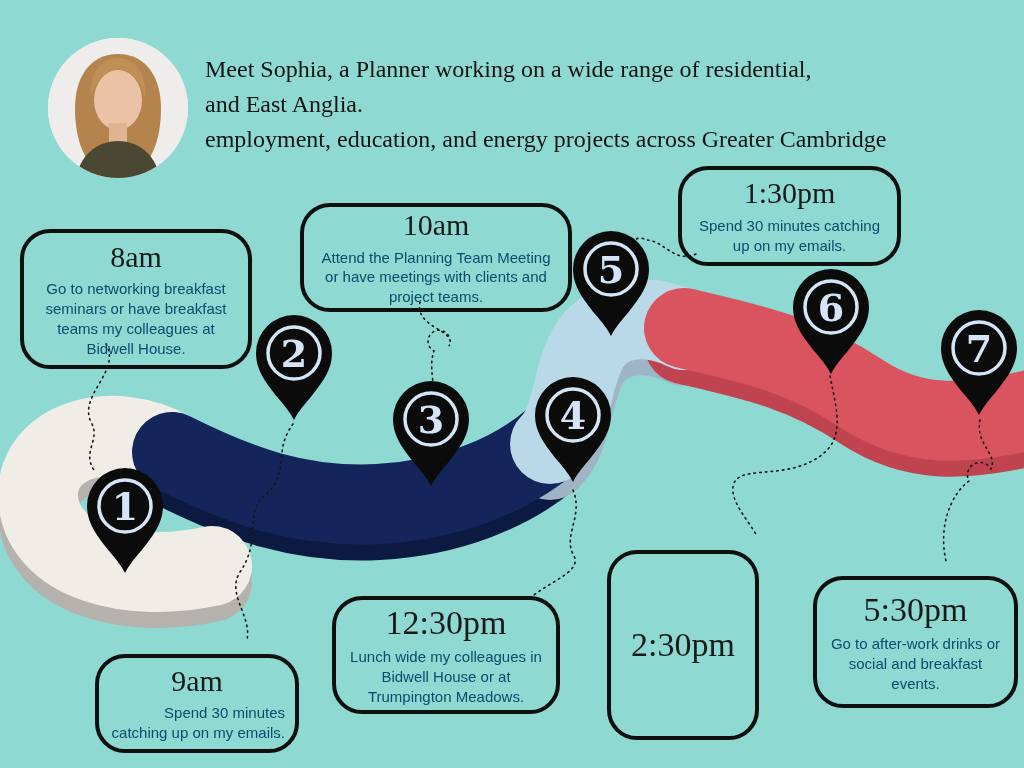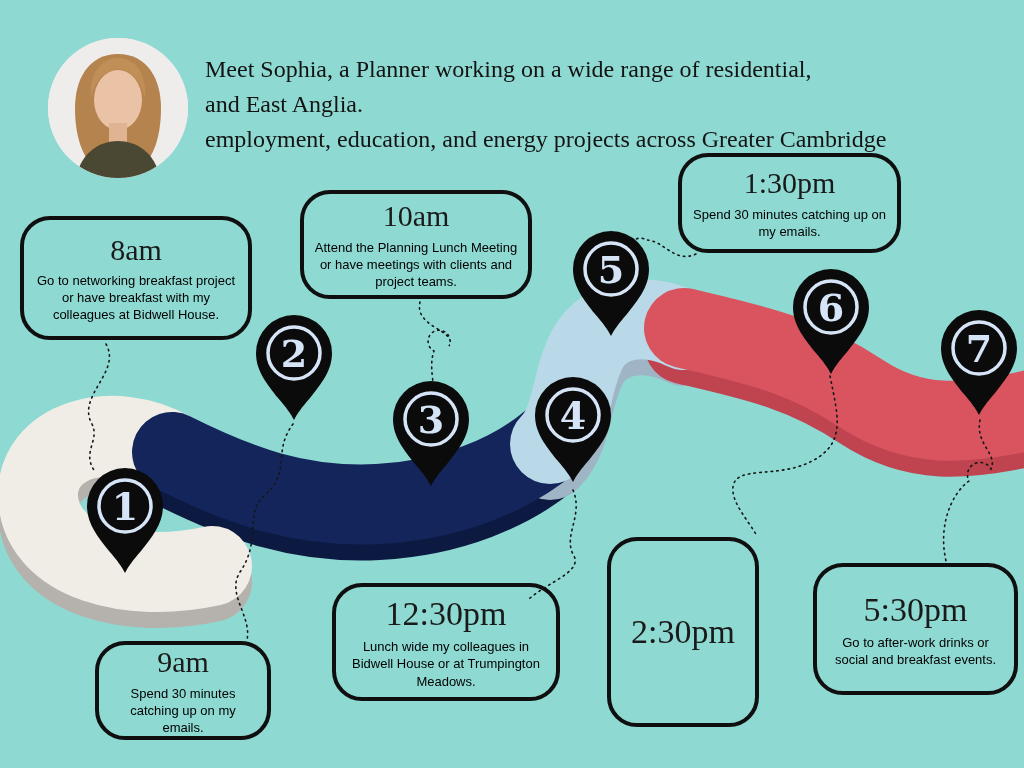--- a/index.html
+++ b/index.html
@@ -12,27 +12,27 @@
          font-family:"Liberation Serif",serif;font-weight:500;font-size:24px;line-height:35px;}
   .intro div{white-space:nowrap;}
 
   .avatar{position:absolute;left:48px;top:38px;width:140px;height:140px;border-radius:50%;
           overflow:hidden;background:#efedeb;}
   .avatar svg{display:block;width:140px;height:140px;}
 
   
   .card{position:absolute;border:4px solid #0f0f0f;border-radius:30px;box-sizing:border-box;
         display:flex;flex-direction:column;align-items:center;justify-content:center;
-        text-align:center;padding:6px 10px;color:#151515;}
+        text-align:center;padding:6px 10px;color:#151515;margin-top:13px;}
   .card .time{font-family:"Liberation Serif",serif;font-size:30px;line-height:1.15;color:#1a1a1a;}
-  .card .desc{font-size:13px;line-height:1.32;color:#000000;margin-top:5px;}
+  .card .desc{font-size:15px;line-height:1.32;color:#0c4a6e;margin-top:5px;}
   .card.big .time{font-size:34px;}
-  .c-8am  {left:20px; top:216px;width:232px;height:124px;}
-  .c-9am  {left:95px; top:641px;width:176px;height:99px;}
-  .c-10am {left:300px;top:190px;width:232px;height:109px;}
+  .c-8am  {left:20px; top:216px;width:232px;height:140px;}
+  .c-9am  {left:95px; top:641px;width:204px;height:99px;text-align:right;}
+  .c-10am {left:300px;top:190px;width:272px;height:109px;}
   .c-1230 {left:332px;top:583px;width:228px;height:118px;}
   .c-130  {left:678px;top:153px;width:223px;height:100px;}
   .c-230  {left:607px;top:537px;width:152px;height:190px;}
   .c-530  {left:813px;top:563px;width:205px;height:132px;}
 
   
   .pin{position:absolute;width:80px;height:110px;}
   .pin svg{display:block;width:80px;height:110px;overflow:visible;}
   .pin text{font-family:"DejaVu Serif",serif;font-weight:700;font-size:38px;}
   .p1{left:85px; top:466px;}
@@ -88,29 +88,29 @@
   </div>
 
   <div class="intro">
     <div>Meet Sophia, a Planner working on a wide range of residential,</div>
     <div>and East Anglia.</div>
     <div>employment, education, and energy projects across Greater Cambridge</div>
   </div>
 
   <div class="card c-8am">
     <div class="time">8am</div>
-    <div class="desc">Go to networking breakfast project or have breakfast with my colleagues at Bidwell House.</div>
+    <div class="desc">Go to networking breakfast seminars or have breakfast teams my colleagues at Bidwell House.</div>
   </div>
   <div class="card c-9am">
     <div class="time">9am</div>
     <div class="desc">Spend 30 minutes catching up on my emails.</div>
   </div>
   <div class="card c-10am">
     <div class="time">10am</div>
-    <div class="desc">Attend the Planning Lunch Meeting or have meetings with clients and project teams.</div>
+    <div class="desc">Attend the Planning Team Meeting or have meetings with clients and project teams.</div>
   </div>
   <div class="card c-1230 big">
     <div class="time">12:30pm</div>
     <div class="desc">Lunch wide my colleagues in Bidwell House or at Trumpington Meadows.</div>
   </div>
   <div class="card c-130">
     <div class="time">1:30pm</div>
     <div class="desc">Spend 30 minutes catching up on my emails.</div>
   </div>
   <div class="card c-230 big">

